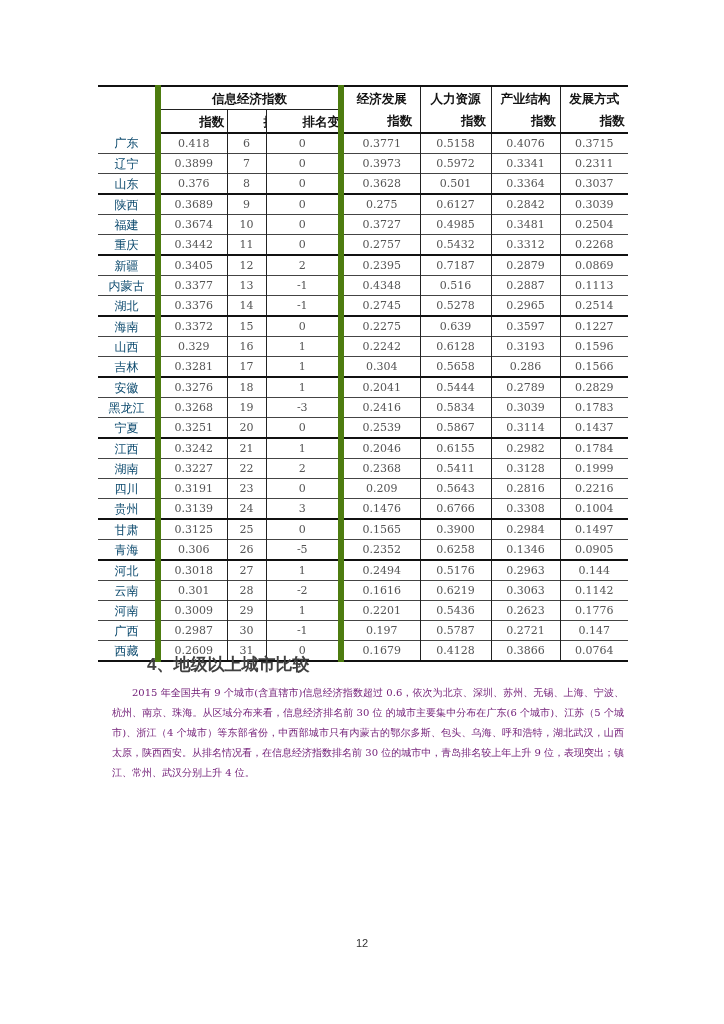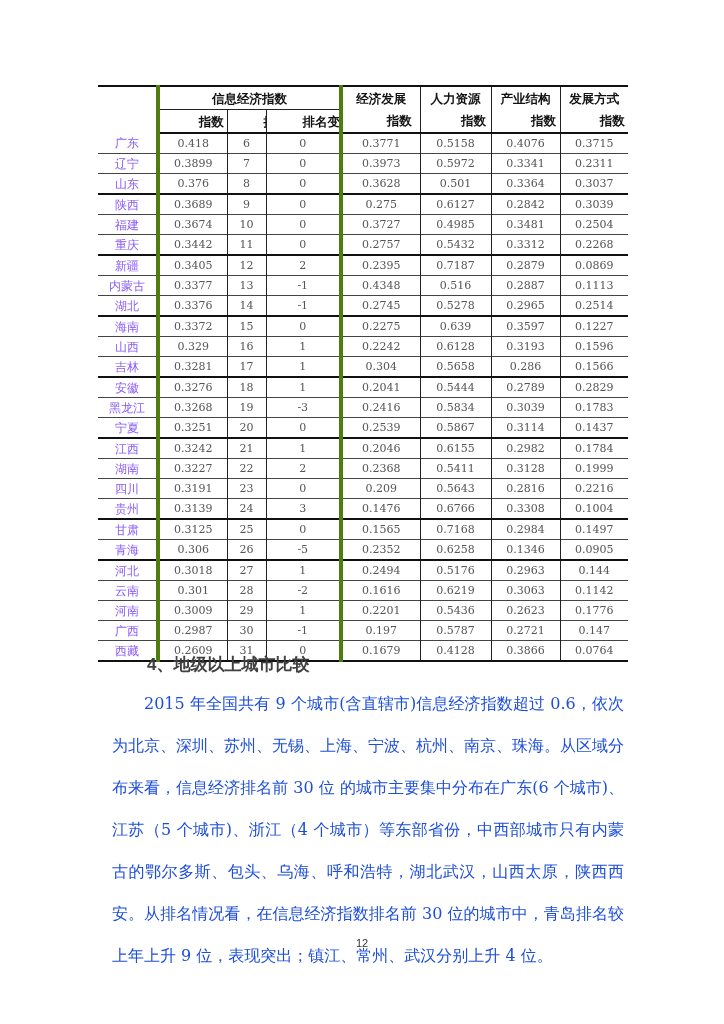--- a/index.html
+++ b/index.html
@@ -3,30 +3,30 @@
 <meta charset="utf-8">
 <style>
   html, body { margin:0; padding:0; background:#ffffff; }
   body { width:724px; height:1024px; position:relative; overflow:hidden;
          font-family:"DejaVu Serif","Liberation Serif",serif; color:#222; }
   .tbl { position:absolute; left:98px; top:85px; width:530px; border-collapse:collapse;
          border-top:2px solid #111; border-bottom:2px solid #111; table-layout:fixed; }
   .tbl th, .tbl td { text-align:center; padding:0; line-height:18px; height:19px; overflow:hidden; white-space:nowrap; }
   .tbl th { font-family:"DejaVu Sans","Liberation Sans",sans-serif; font-weight:bold; font-size:12.5px; color:#111; height:22px; line-height:21px; }
   .tbl td { font-size:11px; color:#555; border-top:1px solid #444; }
-  .tbl td.prov { font-size:12px; color:#8b5cf6; }
+  .tbl td.prov { font-size:12px; color:#0c4a6e; }
   .tbl .vb { border-left:1px solid #222; }
-  .tbl .vbb { border-left:4px solid #4d7c0f;border-radius:6px; }
+  .tbl .vbb { border-left:6px solid #4d7c0f;border-radius:6px; }
   .tbl tr.hdr2 th { border-top:1px solid #222; border-bottom:2px solid #111;padding-left:36px; }
   .tbl tr.hdr2 th.cont { border-top:none; }
   .tbl tbody tr:first-child td { border-top:none; }
   .tbl tbody td.thick { border-top:2px solid #111;text-align:center; }
   .section-title { position:absolute; left:147px; top:653px; font-family:Liberation Sans, sans-serif;
                    font-weight:bold; font-size:17px; color:#404040; }
-  .para { position:absolute; left:112px; top:683px; width:512px; font-size:16px; line-height:42px; color:#1d4ed8; text-align:justify; }
+  .para { position:absolute; left:112px; top:683px; width:512px; font-size:10px; line-height:20px; color:#701a75; text-align:justify; }
   .para p { margin:0; text-indent:2em; }
   .page-num { position:absolute; left:0; width:724px; top:937px; text-align:center;
               font-family:"Liberation Sans","DejaVu Sans",sans-serif; font-size:11px; color:#333; }
 </style>
 </head>
 <body>
 
 <table class="tbl">
   <colgroup>
     <col style="width:60px">
@@ -247,21 +247,21 @@
         <td class="vb">0.6766</td>
         <td class="vb">0.3308</td>
         <td class="vb">0.1004</td>
       </tr>
       <tr>
         <td class="prov thick">甘肃</td>
         <td class="vbb thick">0.3125</td>
         <td class="vb thick">25</td>
         <td class="vb thick">0</td>
         <td class="vbb thick">0.1565</td>
-        <td class="vb thick">0.7168</td>
+        <td class="vb thick">0.3900</td>
         <td class="vb thick">0.2984</td>
         <td class="vb thick">0.1497</td>
       </tr>
       <tr>
         <td class="prov">青海</td>
         <td class="vbb">0.306</td>
         <td class="vb">26</td>
         <td class="vb">-5</td>
         <td class="vbb">0.2352</td>
         <td class="vb">0.6258</td>

